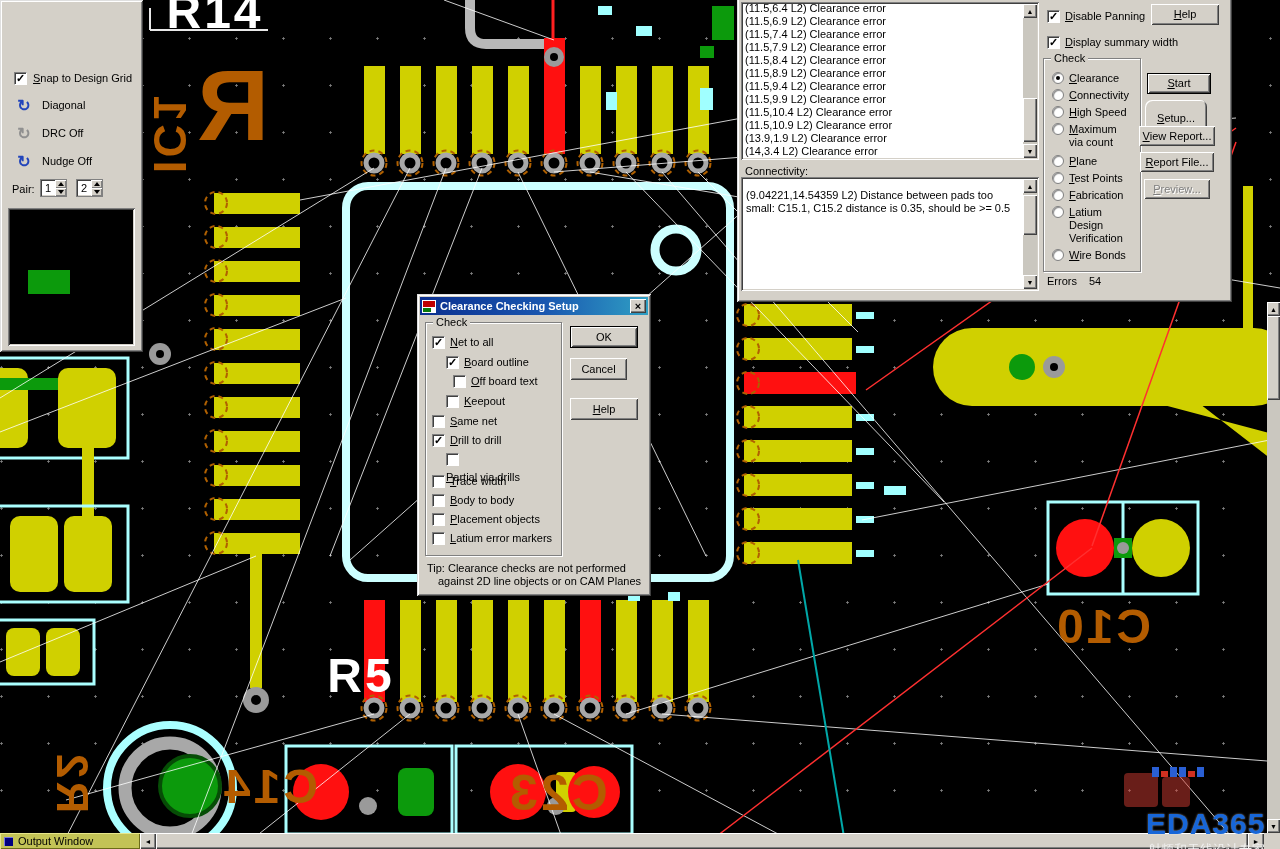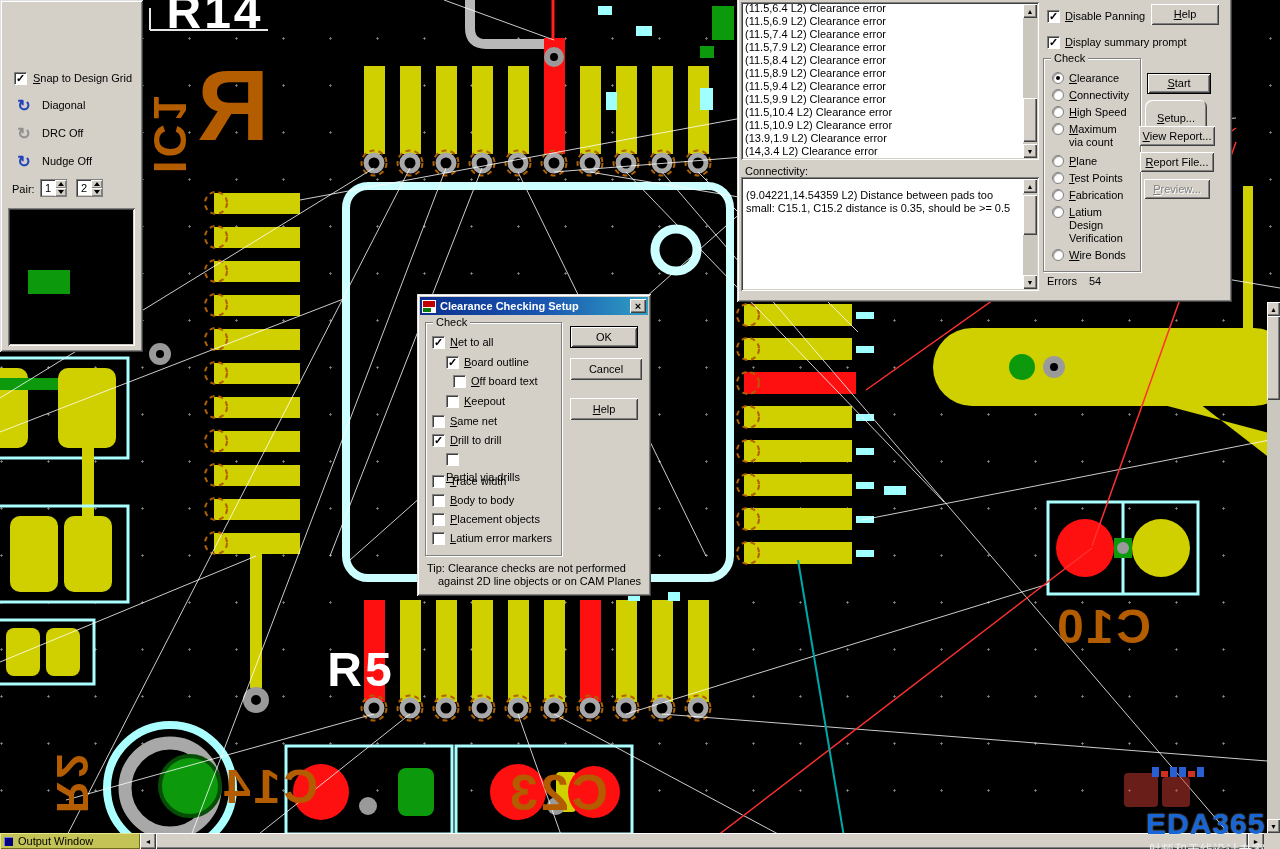--- a/index.html
+++ b/index.html
@@ -367,21 +367,21 @@
 
   <div class="refdes-box white" style="left:155px;top:-18px;width:120px;height:60px;">
     <span class="refdes-t" style="font-size:48px;">R14</span>
     </div>
   <div class="refdes-box" style="left:192px;top:40px;width:80px;height:130px;">
     <span class="refdes-t" style="font-size:100px;transform:scaleX(-1);">R</span>
     </div>
   <div class="refdes-box" style="left:140px;top:78px;width:60px;height:110px;">
     <span class="refdes-t" style="font-size:46px;transform:rotate(90deg) scaleX(-1);">IC1</span>
     </div>
-  <div class="refdes-box white" style="left:316px;top:640px;width:90px;height:60px;">
+  <div class="refdes-box white" style="left:316px;top:640px;width:90px;height:60px;align-items:flex-end;">
     <span class="refdes-t" style="font-size:48px;">R5</span>
     </div>
   <div class="refdes-box" style="left:222px;top:742px;width:95px;height:90px;">
     <span class="refdes-t" style="font-size:48px;transform:scaleX(-1);">C14</span>
     </div>
   <div class="refdes-box" style="left:495px;top:748px;width:125px;height:90px;">
     <span class="refdes-t" style="font-size:50px;transform:scaleX(-1);">C23</span>
     </div>
   <div class="refdes-box" style="left:1048px;top:592px;width:110px;height:70px;">
     <span class="refdes-t" style="font-size:48px;transform:scaleX(-1);">C10</span>
@@ -486,21 +486,21 @@
     <span class="lbl ul">Placement objects</span>
     </div>
   <div class="chk-row" style="left:15px;top:238px;">
     <span class="checkbox"></span>
     <span class="lbl ul">Latium error markers</span>
     </div>
 
   <div class="btn default" style="left:153px;top:32px;width:68px;height:22px;">
     <span class="lbl">OK</span>
     </div>
-  <div class="btn" style="left:153px;top:64px;width:72px;height:22px;">
+  <div class="btn" style="left:153px;top:64px;width:57px;height:22px;">
     <span class="lbl">Cancel</span>
     </div>
   <div class="btn" style="left:153px;top:104px;width:68px;height:22px;">
     <span class="lbl ul">Help</span>
     </div>
 
   <span class="lbl" style="position:absolute;left:10px;top:268px;">Tip: Clearance checks are not performed</span>
   <span class="lbl" style="position:absolute;left:21px;top:281px;">against 2D line objects or on CAM Planes</span>
 </div>
 
@@ -536,21 +536,21 @@
 
   <div class="chk-row" style="left:310px;top:14px;">
     <span class="checkbox on"></span>
     <span class="lbl ul">Disable Panning</span>
     </div>
   <div class="btn" style="left:414px;top:8px;width:68px;height:21px;">
     <span class="lbl ul">Help</span>
     </div>
   <div class="chk-row" style="left:310px;top:40px;">
     <span class="checkbox on"></span>
-    <span class="lbl ul">Display summary prompt</span>
+    <span class="lbl ul">Display summary width</span>
     </div>
 
   <div class="groupbox" style="left:306px;top:62px;width:98px;height:214px;">
     <span class="glabel">Check</span>
     <div class="rad-row" style="left:8px;top:13px;">
       <span class="radio on"></span>
       <span class="lbl pre ul">Clearance</span>
       </div>
     <div class="rad-row" style="left:8px;top:30px;">
       <span class="radio"></span>

